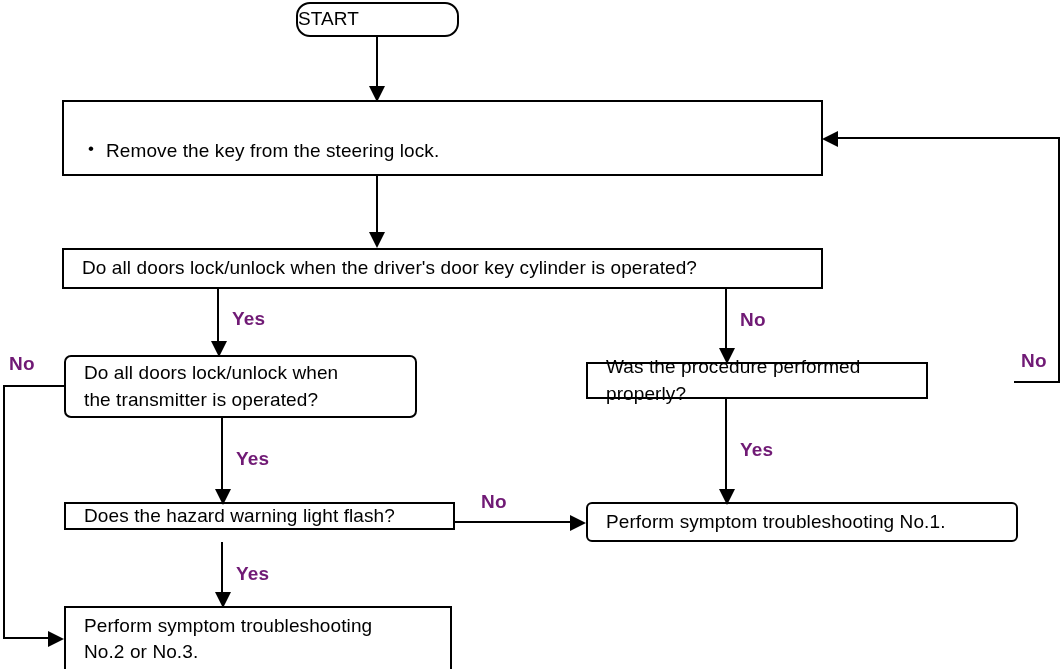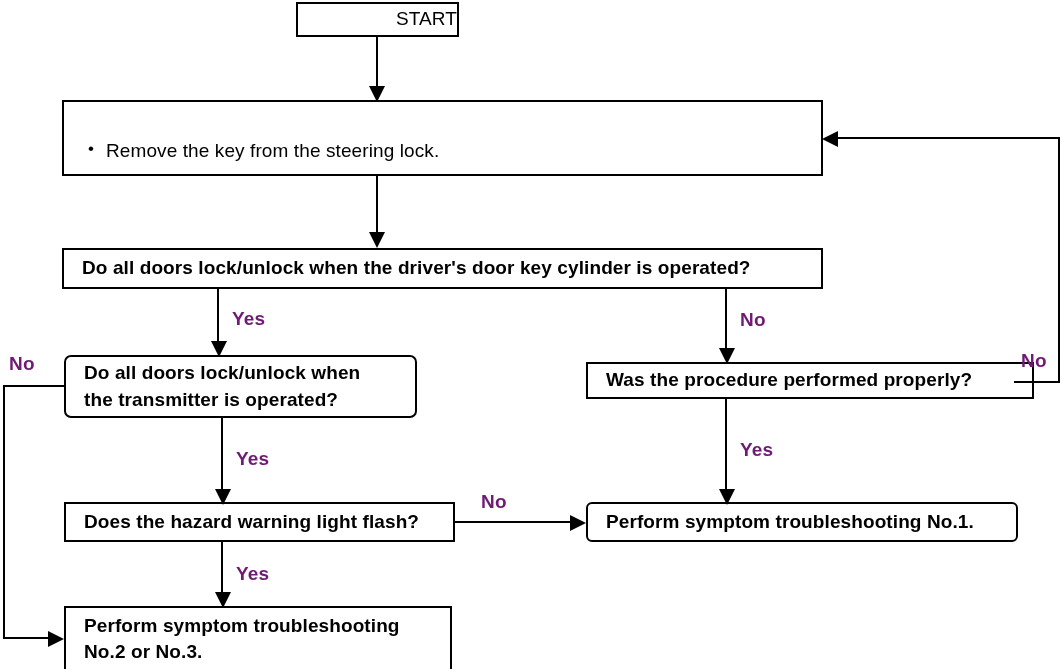--- a/index.html
+++ b/index.html
@@ -24,22 +24,22 @@
     border: 2px solid #000000;
     background: #ffffff;
     display: flex;
     align-items: center;
     color: #000000;
     font-size: 19px;
     line-height: 1.38;
     letter-spacing: 0.1px;
     white-space: pre-line;
   }
-  .node.center { justify-content: flex-end; }
-  .node.left   { justify-content: flex-start; padding-left: 18px; font-weight: bold; }
+  .node.center { justify-content: flex-start; border-radius: 14px; }
+  .node.left   { justify-content: flex-start; padding-left: 18px; }
   .node.bullets {
     display: block;
     padding: 10px 12px 0 24px;
   }
   .node.bullets .bl {
     display: block;
     position: relative;
     padding-left: 18px;
     margin-bottom: 4px;
   }
@@ -84,25 +84,25 @@
 
   <div class="node left" style="left:62px; top:248px; width:761px; height:41px;">
     <span>Do all doors lock/unlock when the driver's door key cylinder is operated?</span>
   </div>
 
   <div class="node left" style="left:64px; top:355px; width:353px; height:63px;border-radius:7px;">
     <span>Do all doors lock/unlock when
 the transmitter is operated?</span>
   </div>
 
-  <div class="node left" style="left:586px; top:362px; width:448px; height:37px;">
+  <div class="node left" style="left:586px; top:362px; width:342px; height:37px;">
     <span>Was the procedure performed properly?</span>
   </div>
 
-  <div class="node left" style="left:64px; top:502px; width:391px; height:40px;">
+  <div class="node left" style="left:64px; top:502px; width:391px; height:28px;">
     <span>Does the hazard warning light flash?</span>
   </div>
 
   <div class="node left" style="left:586px; top:502px; width:432px; height:40px;border-radius:6px;">
     <span>Perform symptom troubleshooting No.1.</span>
   </div>
 
   <div class="node left" style="left:64px; top:606px; width:388px; height:66px;">
     <span>Perform symptom troubleshooting
 No.2 or No.3.</span>

